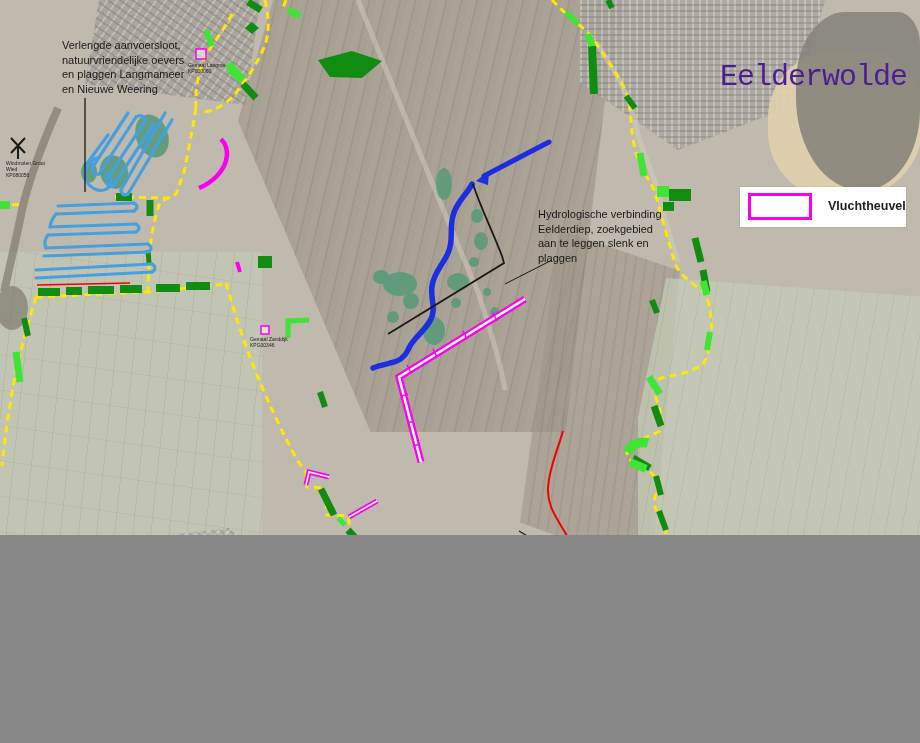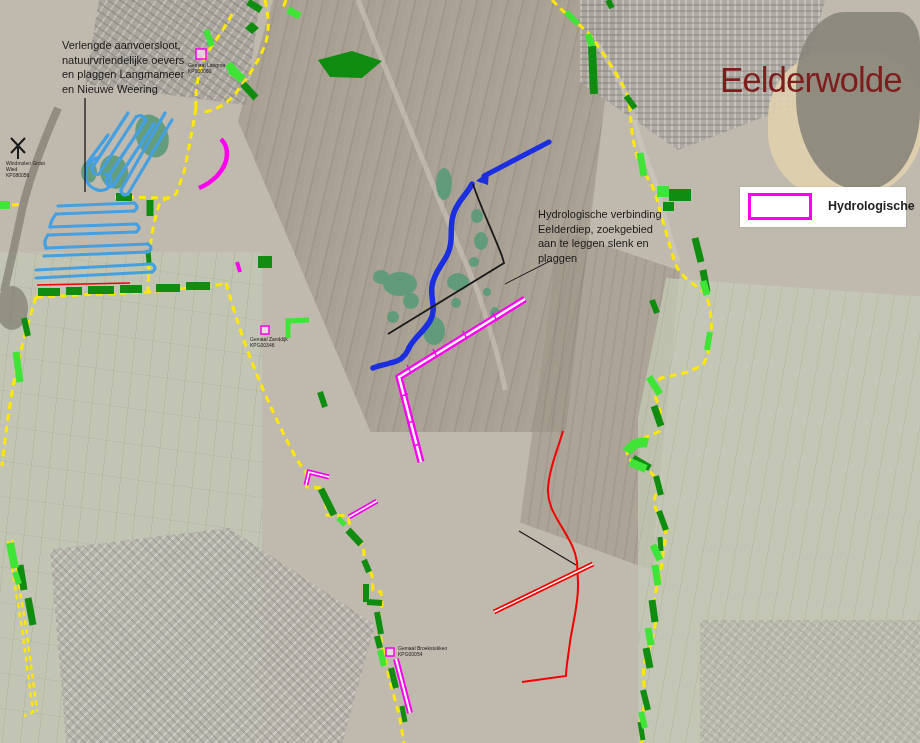--- a/index.html
+++ b/index.html
@@ -1,17 +1,17 @@
 <!DOCTYPE html>
 <html style="--yellow-boundary: #ffe800; --dark-green: #108c10; --bright-green: #3fe437; --magenta: #fb00f0; --blue-canal: #1c2fe0; --light-blue: #45a0e2; --teal-patch: #5e9b7a; --red-line: #f20000; --black-line: #1a1a1a;"><head>
 <meta charset="utf-8">
 <style>
   html,body{margin:0;padding:0;background:#888;}
   #stage{
-    position:relative;width:920px;height:743px;overflow:hidden;
+    position:relative;width:920px;height:535px;overflow:hidden;
     background:#b2aa9c;
     font-family:"Liberation Sans",sans-serif;
   }
   #stage *{box-sizing:border-box;}
   .bgr{position:absolute;}
   .bg-urban-tl{left:85px;top:0;width:175px;height:105px;opacity:.65;
     background:#8a867e;
     background-image:repeating-linear-gradient(35deg,rgba(40,40,40,.35) 0 2px,transparent 2px 7px),
                      repeating-linear-gradient(-55deg,rgba(255,255,255,.35) 0 2px,transparent 2px 8px);
     clip-path:polygon(8% 0,100% 0,92% 100%,0 80%);}
@@ -44,22 +44,22 @@
                      repeating-linear-gradient(90deg,rgba(255,255,255,.35) 0 2px,transparent 2px 7px);
     clip-path:polygon(0 0,100% 0,88% 70%,40% 100%,0 55%);}
   .bg-sand{left:768px;top:50px;width:155px;height:150px;background:#d9c69c;opacity:.9;
     border-radius:45% 40% 50% 45%;}
   .bg-lake{left:796px;top:12px;width:124px;height:178px;background:#6e6a5e;opacity:.9;
     border-radius:40% 18% 45% 52%;}
   .bg-veil{left:0;top:0;right:0;bottom:0;background:rgba(255,255,255,.18);}
   svg.overlay{position:absolute;left:0;top:0;}
   .txt{position:absolute;color:#1a1a1a;}
   .annotation{font-size:11px;line-height:1.32;white-space:pre-line;}
-  .map-title{font-family:Liberation Sans, sans-serif;
-    font-size:35px;letter-spacing:-1px;color:#7f1d1d;font-weight:500;}
+  .map-title{font-family:Liberation Mono, monospace;
+    font-size:30px;letter-spacing:-1px;color:#4c1d95;font-weight:500;}
   .tiny-label{font-size:5px;line-height:1.2;color:#222;}
   .tiny-label .code{display:block;}
   #legend-box{position:absolute;left:740px;top:187px;width:166px;height:40px;background:#fff;
     box-shadow:0 0 0 1px rgba(0,0,0,.05);}
   #legend-box .swatch{position:absolute;left:8px;top:6px;width:64px;height:27px;background:#fff;
     border:3.5px solid var(--magenta,#fb00f0);}
   #legend-box .lab{position:absolute;left:88px;top:12px;font-size:12.5px;font-weight:600;color:#222;}
 
   .st-yellow{stroke:var(--yellow-boundary,#ffe800);stroke-width:3;fill:none;stroke-dasharray:7 5;}
   .st-yellow-thin{stroke:var(--yellow-boundary,#ffe800);stroke-width:2.4;fill:none;stroke-dasharray:5 4;}
@@ -304,16 +304,16 @@
     <span>Gemaal Zanddijk</span>
     <span class="code">KPG00346</span>
   </div>
   <div class="txt tiny-label" style="left:398px;top:645px;width:60px;">
     <span>Gemaal Broekstukken</span>
     <span class="code">KPG00054</span>
   </div>
 
   <div id="legend-box">
     <div class="swatch"></div>
-    <div class="lab">Hydrologische</div>
+    <div class="lab">Vluchtheuvel</div>
   </div>
 
 </div>
 
 </body></html>

